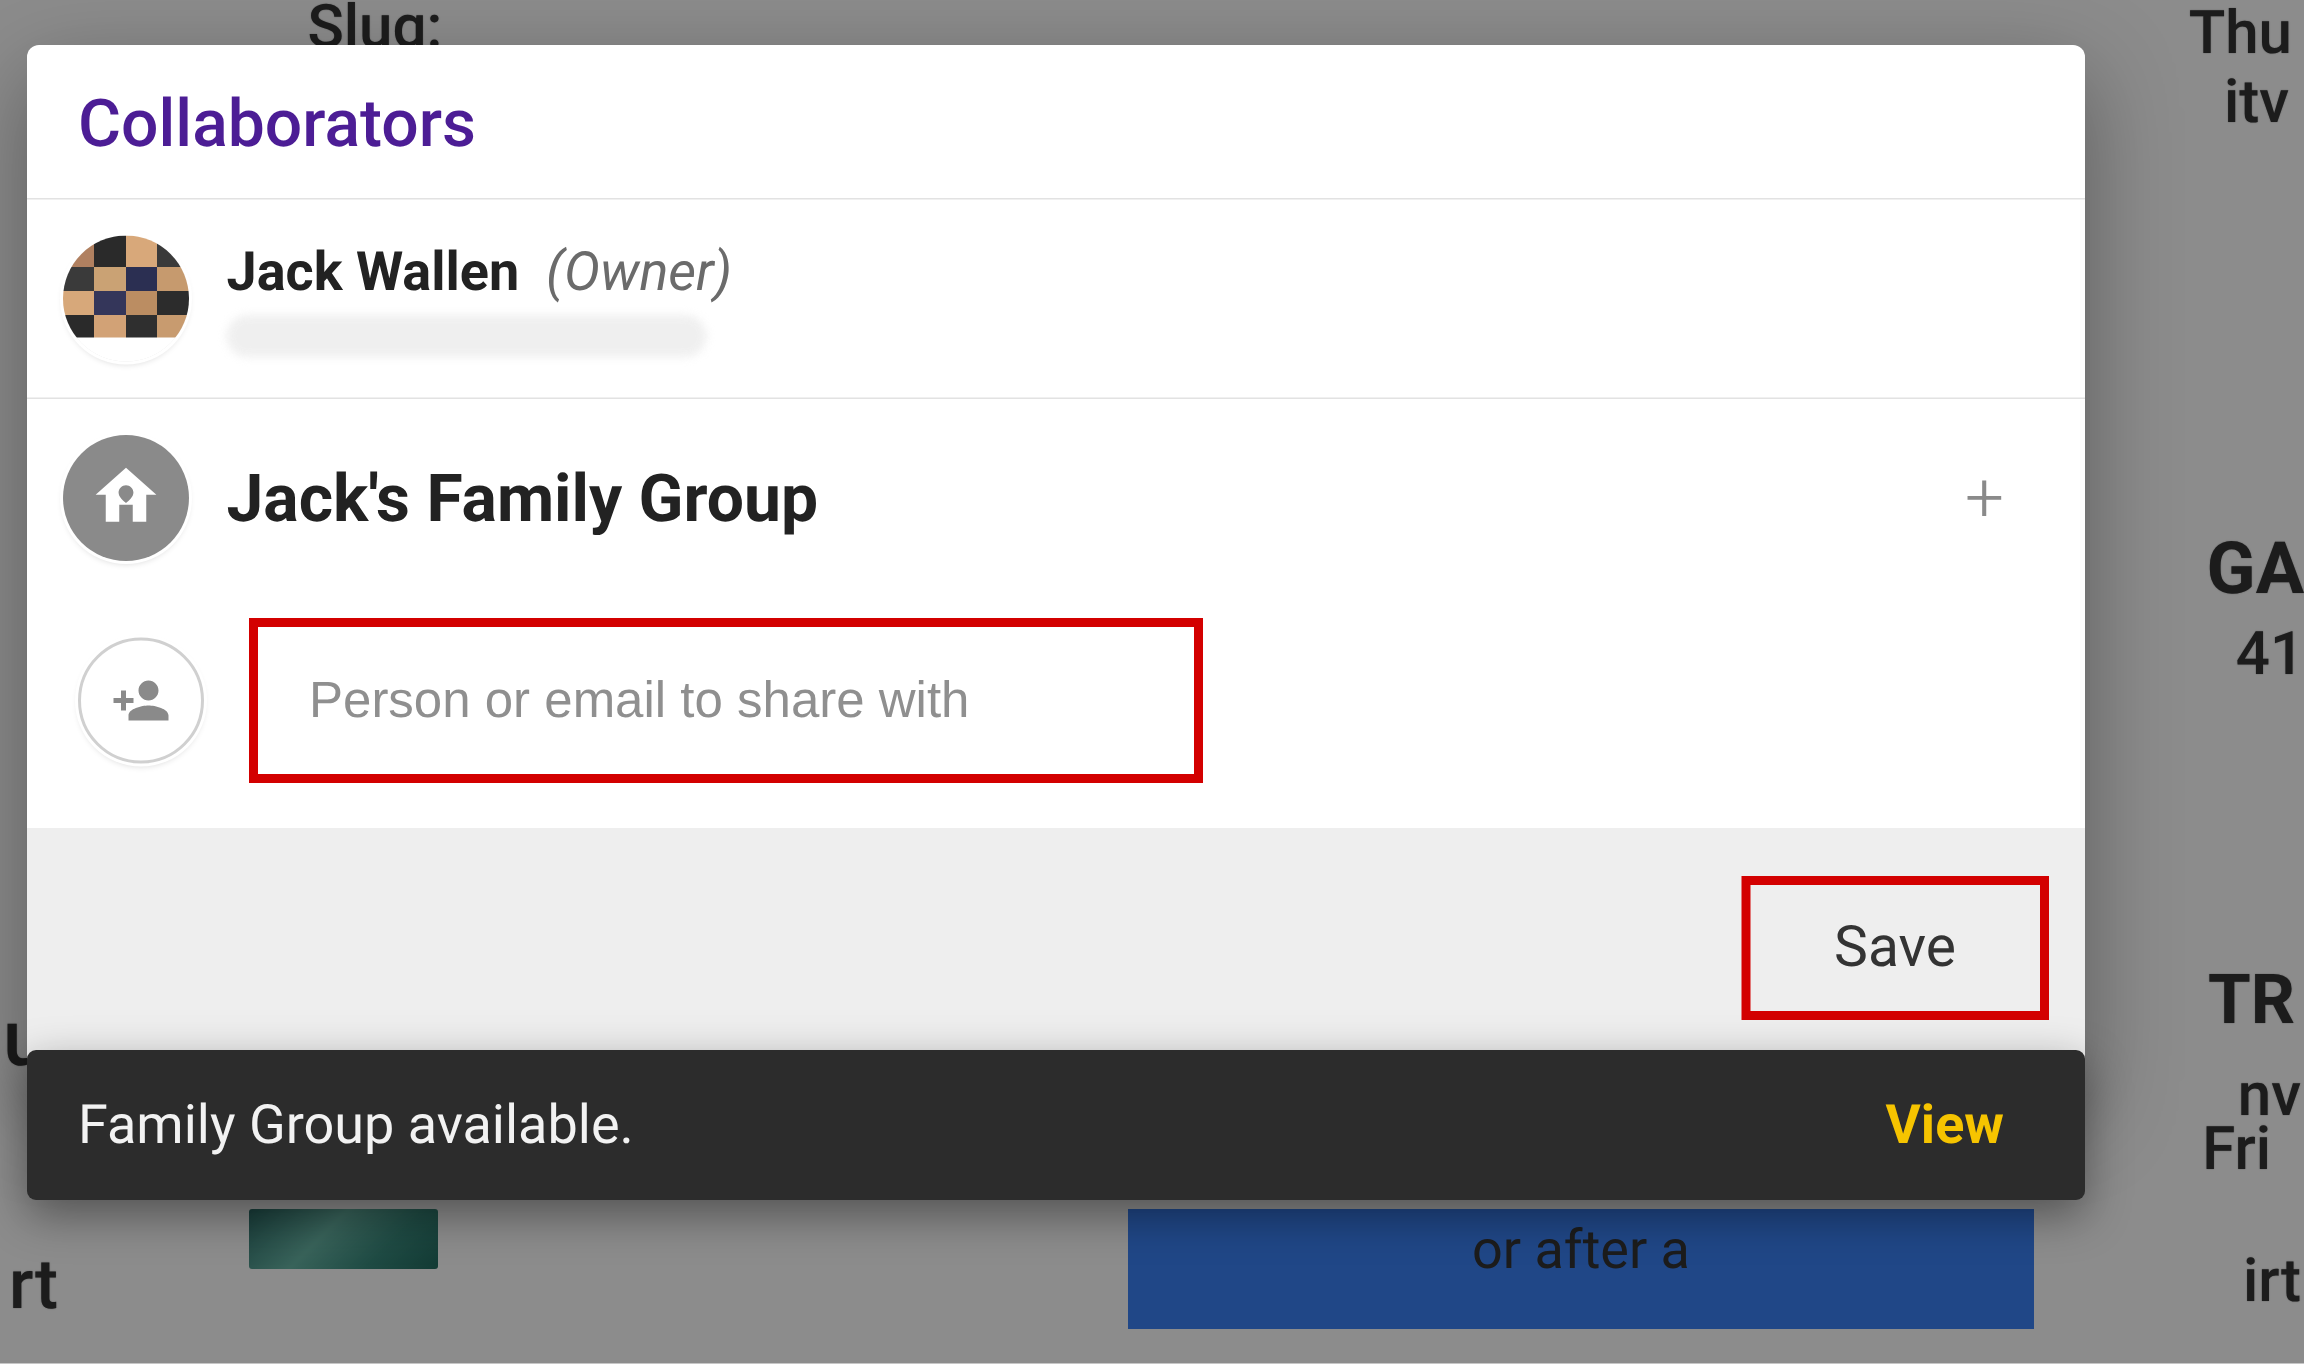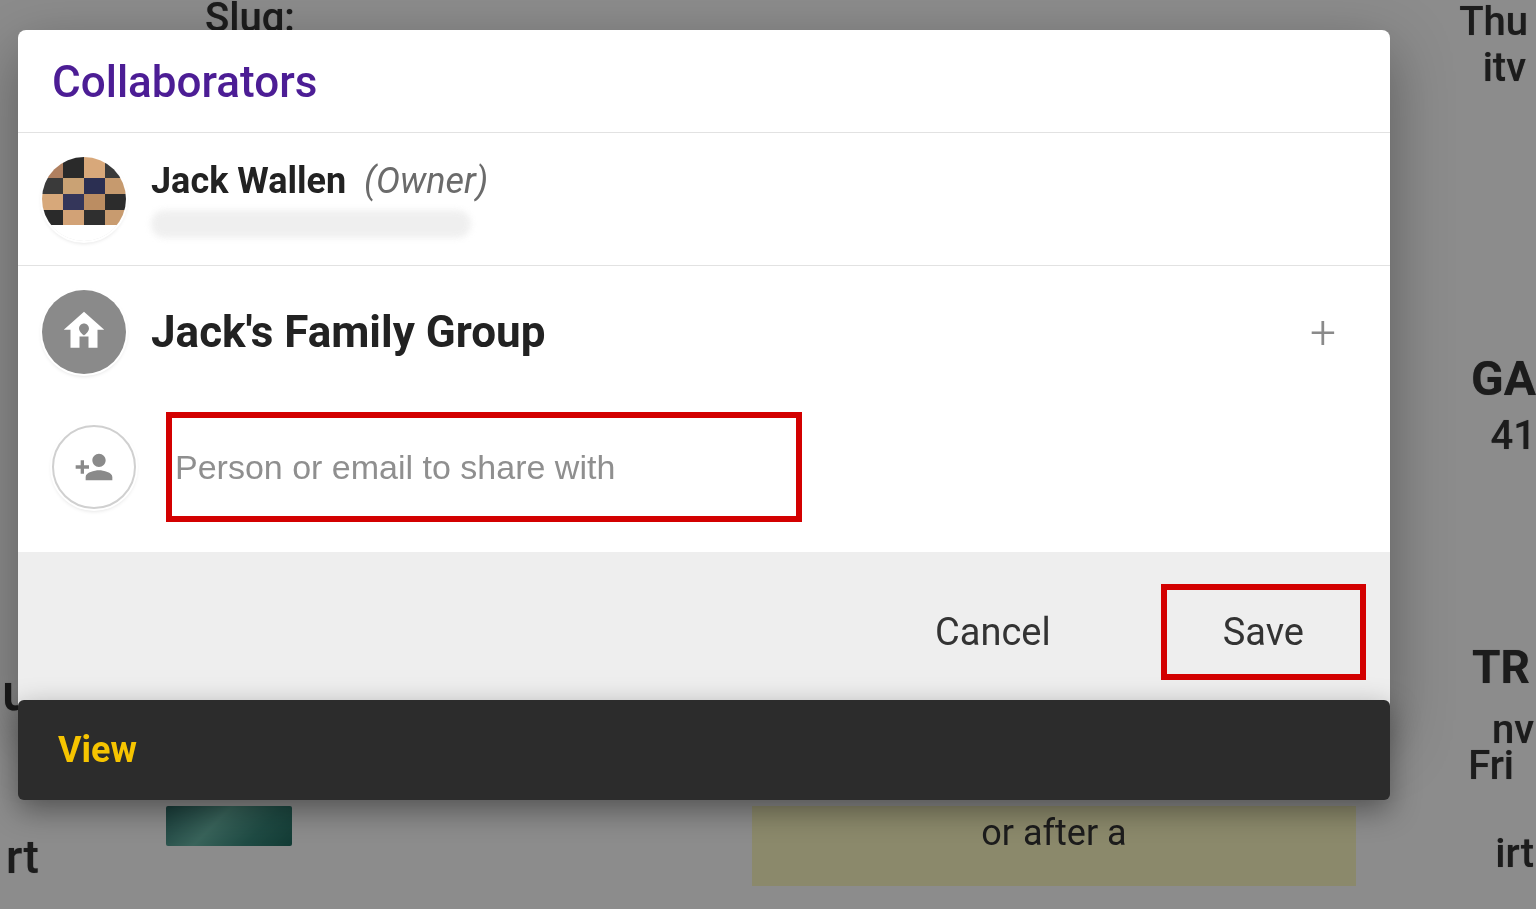--- a/index.html
+++ b/index.html
@@ -14,21 +14,21 @@
   .bg-itv{right:10px;top:44px}
   .bg-ga{right:0;top:350px;font-size:48px;font-weight:700}
   .bg-41{right:0;top:412px;font-size:40px}
   .bg-tr{right:6px;top:640px;font-size:46px;font-weight:700}
   .bg-nv{right:2px;top:706px}
   .bg-fri{right:22px;top:742px}
   .bg-irt{right:2px;top:830px}
   .bg-u{left:2px;top:662px;font-size:52px}
   .bg-rt{left:6px;top:830px;font-size:46px}
   .bg-thumb{position:absolute;left:166px;top:806px;width:126px;height:40px;background:linear-gradient(135deg,#2e6f6a 0%,#68b5a5 40%,#3a8a7d 70%,#226b60 100%);border-radius:2px}
-  .bg-yellow{position:absolute;left:752px;top:806px;right:180px;height:80px;background:#fef9c3;display:flex;align-items:flex-start;justify-content:center;padding-top:6px;color:#333;font-size:36px}
+  .bg-yellow{position:absolute;left:752px;top:806px;right:180px;height:80px;background:#3b82f6;display:flex;align-items:flex-start;justify-content:center;padding-top:6px;color:#333;font-size:36px}
 
   
   .modal{position:absolute;left:18px;top:30px;right:146px;background:#fff;border-radius:8px;box-shadow:0 20px 60px rgba(0,0,0,.35);overflow:hidden}
   .modal-header{padding:26px 34px 24px}
   .modal-title{font-size:44px;font-weight:500;color:#4c1d95}
   .modal-body{padding:0 0 0 0}
   .row{display:flex;align-items:center;gap:25px;padding:24px 50px 24px 24px;border-top:1px solid #e2e2e2}
   .row:first-child{border-top:1px solid #e2e2e2}
   .avatar{width:84px;height:84px;border-radius:50%;flex:0 0 auto;display:flex;align-items:center;justify-content:center;box-shadow:0 0 0 2px #fff, 0 2px 4px rgba(0,0,0,.15)}
   
@@ -46,21 +46,21 @@
   .row-main{flex:1 1 auto;display:flex;flex-direction:column;gap:8px;min-width:0}
   .name-line{font-size:36px;color:#222}
   .name-line strong{font-weight:700}
   .role{font-style:italic;color:#6b6b6b;font-weight:400}
   .email-blur{width:320px;height:28px;border-radius:14px;background:#eee;filter:blur(3px);opacity:.9}
   .group-name{font-size:44px;font-weight:700;color:#222}
 
   .row-action{flex:0 0 auto;color:#8a8a8a;font-size:46px;line-height:1;font-weight:300;padding:6px 4px;cursor:pointer}
 
   .row-input{display:flex;align-items:center;gap:30px;padding:14px 50px 30px 34px}
-  .share-input-wrap{flex:0 0 auto;width:636px;height:110px;border:6px solid #d30000;display:flex;align-items:center;padding:0 1px}
+  .share-input-wrap{flex:0 0 auto;width:636px;height:110px;border:6px solid #d30000;display:flex;align-items:center;padding:0 32px}
   .share-input{width:100%;border:none;outline:none;font-size:34px;color:#333;background:transparent}
   .share-input::placeholder{color:#8f8f8f}
 
   .modal-footer{background:#eeeeee;display:flex;justify-content:flex-end;gap:70px;align-items:center;padding:32px 24px 42px 24px}
   .btn{font-size:38px;color:#333;background:transparent;border:none;padding:18px 40px;cursor:pointer;font-family:inherit}
   .save-hl{border:6px solid #d30000;padding:20px 56px}
 
   
   .toast{position:absolute;left:18px;right:146px;top:700px;background:#2c2c2c;color:#fff;display:flex;align-items:center;justify-content:space-between;padding:28px 48px 28px 34px;border-radius:6px;box-shadow:0 10px 30px rgba(0,0,0,.4)}
   .toast-text{font-size:36px;color:#f2f2f2}
@@ -123,20 +123,20 @@
             <path d="M15 12c2.2 0 4-1.8 4-4s-1.8-4-4-4-4 1.8-4 4 1.8 4 4 4zm-9-1V8H4v3H1v2h3v3h2v-3h3v-2H6zm9 3c-2.7 0-8 1.3-8 4v2h16v-2c0-2.7-5.3-4-8-4z"></path>
           </svg>
       </div>
       <div class="share-input-wrap">
         <input class="share-input" type="text" placeholder="Person or email to share with" style="">
       </div>
     </div>
   </div>
 
   <div class="modal-footer">
-    <button class="btn">Cancel</button>
     <button class="btn save-hl">Save</button>
   </div>
 </div>
 
 <div class="toast">
+  <div class="toast-text">Family Group available.</div>
   <button class="toast-action">View</button>
 </div>
 
 </body></html>

